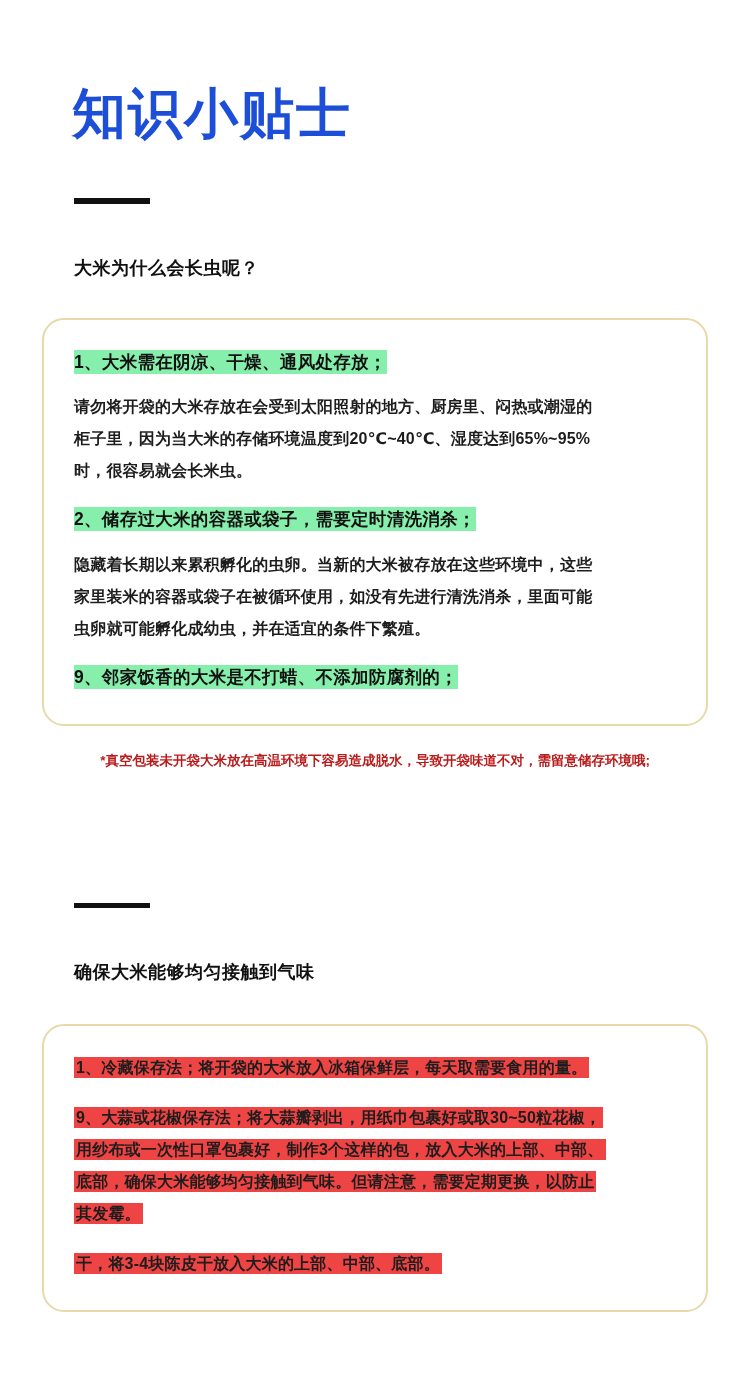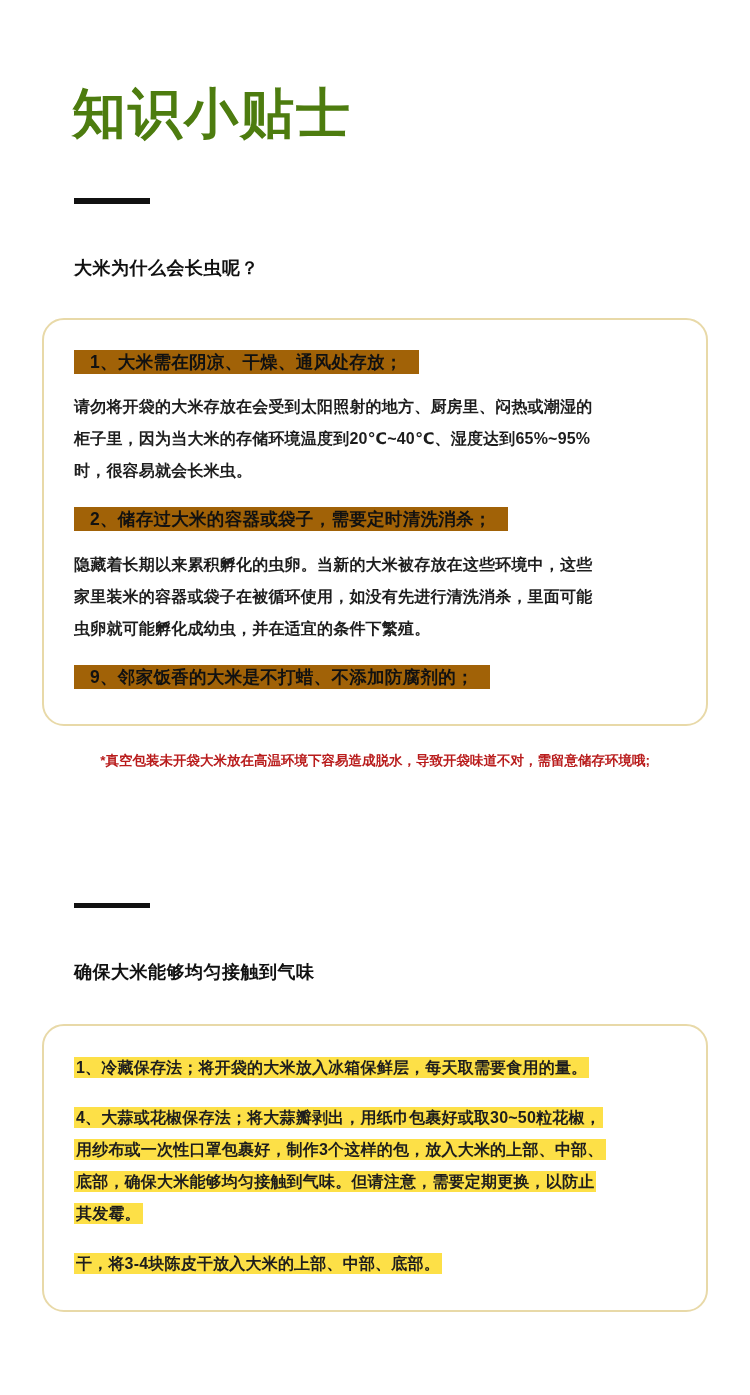--- a/index.html
+++ b/index.html
@@ -18,21 +18,21 @@
     position: relative;
     width: 750px;
     min-height: 1395px;
     box-sizing: border-box;
     padding: 0 36px;
   }
   .main-title {
     font-size: 54px;
     font-weight: 800;
     letter-spacing: 2px;
-    color: #4d7c0f;
+    color: #1d4ed8;
     margin: 0;
     padding-top: 82px;
     padding-left: 36px;
     line-height: 1.15;
   }
   .rule {
     width: 76px;
     height: 6px;
     background: #111111;
     margin: 54px 0 0 38px;
@@ -54,23 +54,23 @@
     box-sizing: border-box;
     background: #ffffff;
   }
   .item { margin-bottom: 6px; }
   .item:last-child { margin-bottom: 0; }
   .item-title {
     display: inline;
     font-size: 17.5px;
     font-weight: 700;
     color: #111111;
-    background: #a16207;
+    background: #86efac;
     line-height: 1.9;
-    padding: 2px 16px;
+    padding: 2px 0;
     letter-spacing: 0.3px;
     box-decoration-break: clone;
     -webkit-box-decoration-break: clone;
   }
   .item-body {
     font-size: 16px;
     font-weight: 700;
     color: #1d1d1d;
     line-height: 2.0;
     margin: 12px 0 16px 0;
@@ -94,21 +94,21 @@
   }
   .tip:last-child { margin-bottom: 0; }
   .tip-text {
     font-size: 16px;
     font-weight: 700;
     line-height: 2.0;
     color: #1d1d1d;
     letter-spacing: 0.2px;
   }
   .tip-text .hl {
-    background: #fde047;
+    background: #ef4444;
     padding: 2px 2px;
     box-decoration-break: clone;
     text-align: right;
     -webkit-box-decoration-break: clone;
   }
   .tip-text .ln { display: block; }
   .spacer-lg { height: 60px; }
 </style>
 </head>
 <body>
@@ -160,21 +160,21 @@
   <div class="card tips-card">
 
     <div class="tip">
       <div class="tip-text">
         <span class="ln"><span class="hl">1、冷藏保存法；将开袋的大米放入冰箱保鲜层，每天取需要食用的量。</span></span>
       </div>
     </div>
 
     <div class="tip">
       <div class="tip-text">
-        <span class="ln"><span class="hl">4、大蒜或花椒保存法；将大蒜瓣剥出，用纸巾包裹好或取30~50粒花椒，</span></span>
+        <span class="ln"><span class="hl">9、大蒜或花椒保存法；将大蒜瓣剥出，用纸巾包裹好或取30~50粒花椒，</span></span>
         <span class="ln"><span class="hl">用纱布或一次性口罩包裹好，制作3个这样的包，放入大米的上部、中部、</span></span>
         <span class="ln"><span class="hl">底部，确保大米能够均匀接触到气味。但请注意，需要定期更换，以防止</span></span>
         <span class="ln"><span class="hl">其发霉。</span></span>
       </div>
     </div>
 
     <div class="tip">
       <div class="tip-text">
         <span class="ln"><span class="hl">干，将3-4块陈皮干放入大米的上部、中部、底部。</span></span>
       </div>

